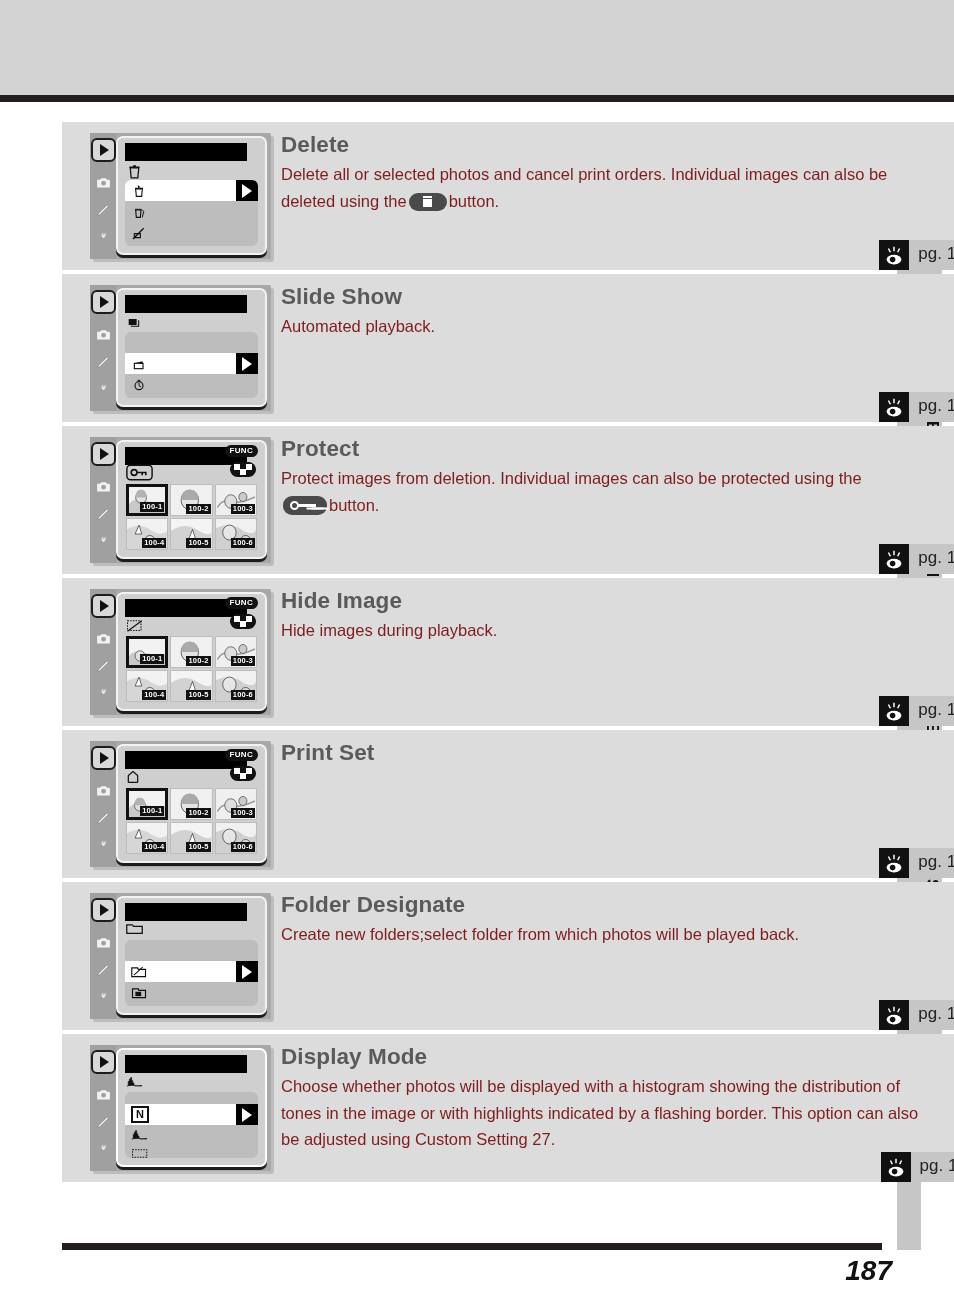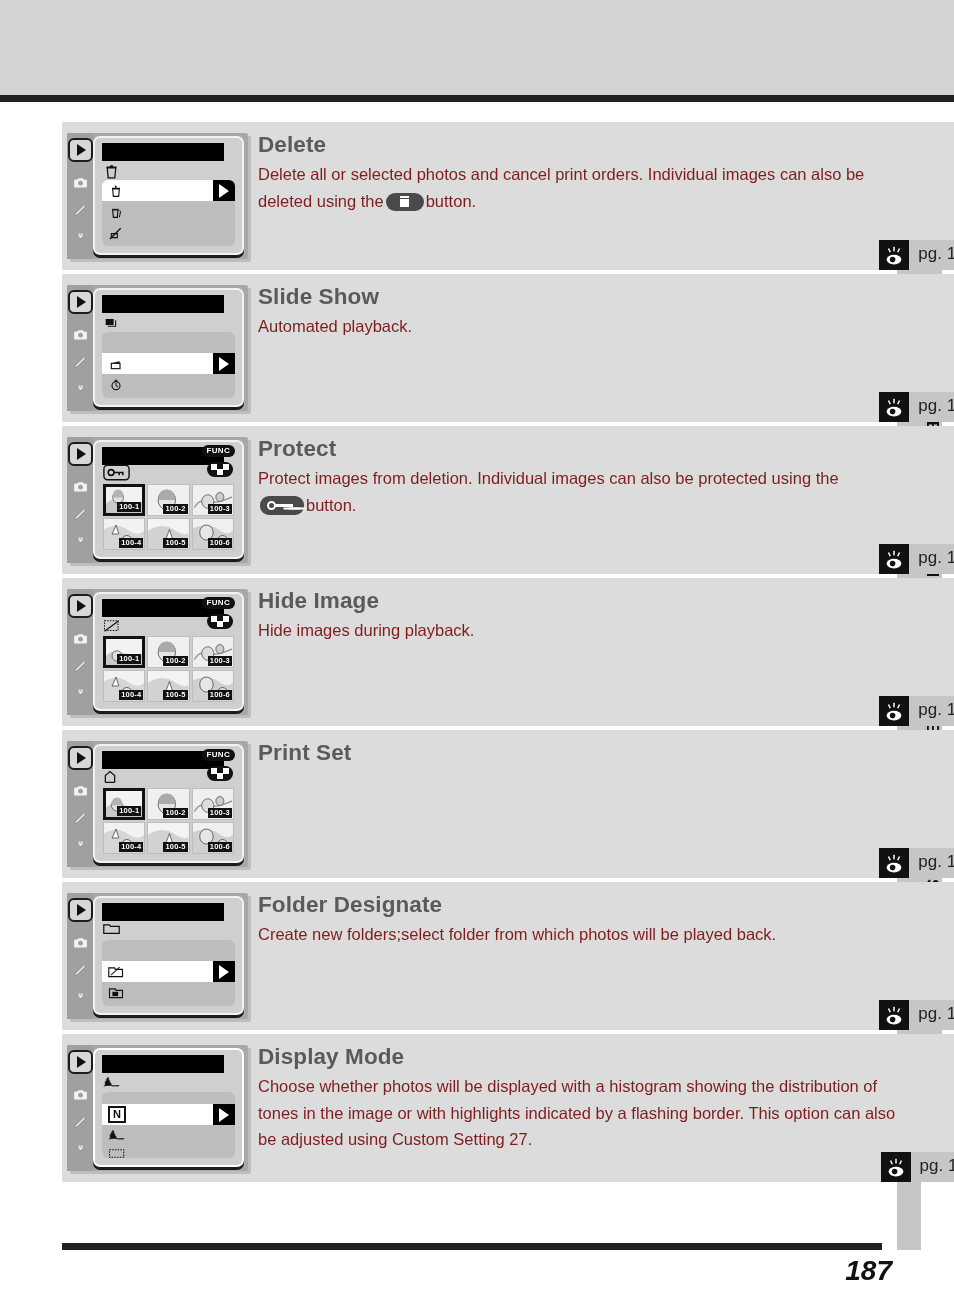--- a/index.html
+++ b/index.html
@@ -60,20 +60,21 @@
     display:flex;
     box-sizing:border-box;
   }
 
   
   .lcd-cell{
     width:186px;flex:0 0 186px;
     padding:11px 0 11px 5px;
     box-sizing:border-box;
     position:relative;
+    margin-left:23px;
   }
   .lcd{
     position:relative;
     width:181px;height:126px;
     background:#a8a8a8;
     border-radius:2px;
     box-shadow:3px 3px 0 #bdbdbd;
   }
   .lcd-tabs{
     position:absolute;left:0;top:0;width:26px;height:126px;

